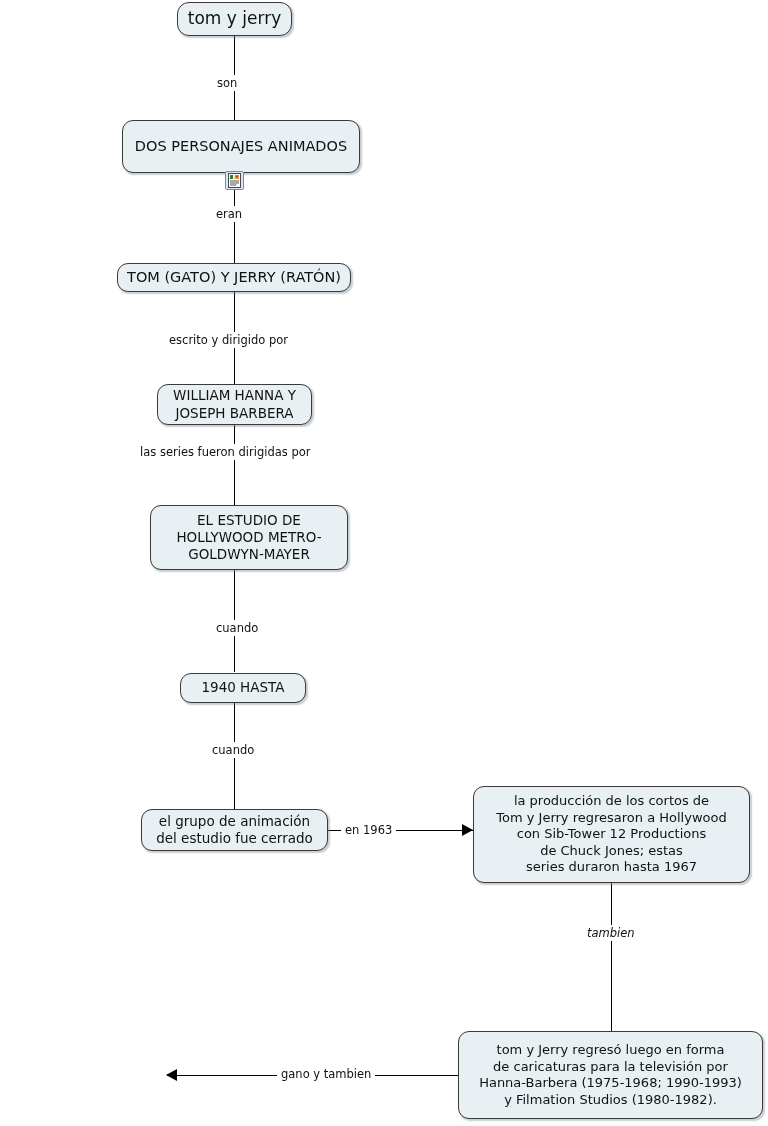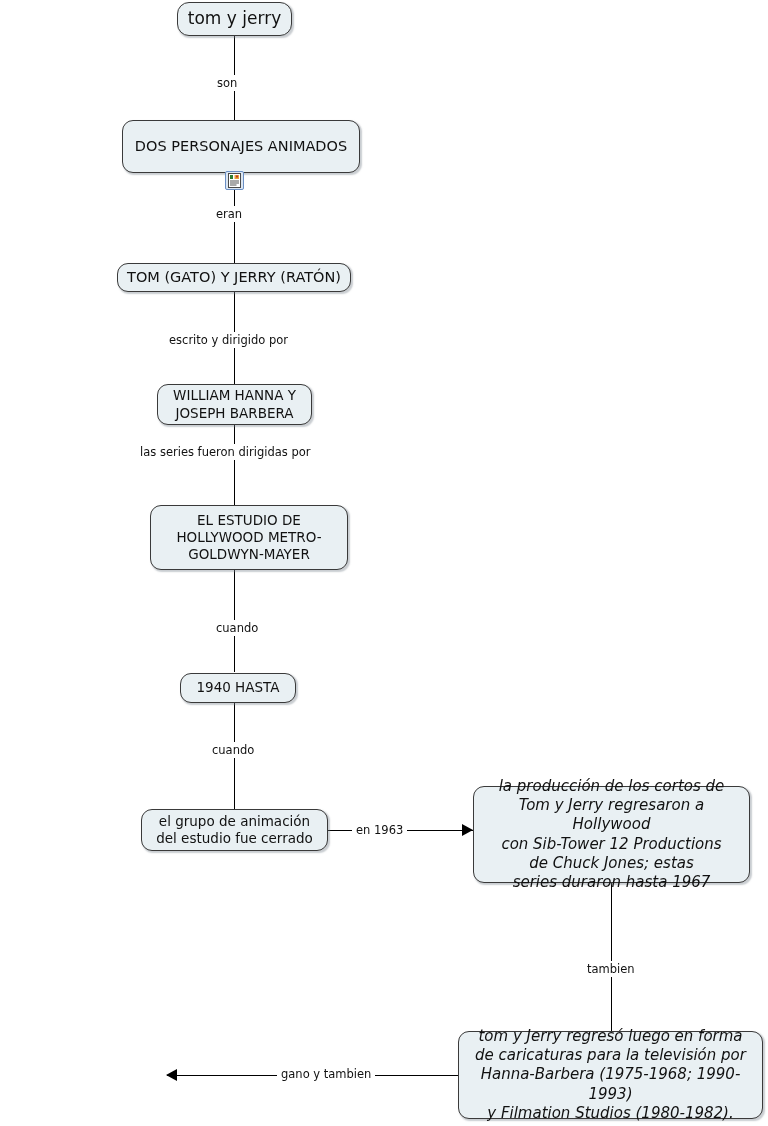--- a/index.html
+++ b/index.html
@@ -48,22 +48,21 @@
     font-size: 17px;
     border-radius: 12px;
   }
   .node.big {
     font-size: 14.5px;
   }
   .node.med {
     font-size: 13.5px;
   }
   .node.small {
-    font-size: 15px;
-    font-style: italic;
+    font-size: 13px;
   }
 
   
   .vline {
     position: absolute;
     width: 1px;
     background: #000000;
     z-index: 1;
   }
   .hline {
@@ -140,38 +139,38 @@
 
   <div class="hline" style="left:167px; top:1075px; width:294px;"></div>
   <div class="arrow-left" style="left:166px; top:1069px;"></div>
 
   <div class="linklabel" style="left:213px; top:75px;">son</div>
   <div class="linklabel" style="left:212px; top:206px;">eran</div>
   <div class="linklabel" style="left:165px; top:332px;">escrito y dirigido por</div>
   <div class="linklabel" style="left:136px; top:444px;">las series fueron dirigidas por</div>
   <div class="linklabel" style="left:212px; top:620px;">cuando</div>
   <div class="linklabel" style="left:208px; top:742px;">cuando</div>
-  <div class="linklabel" style="left:352px; top:822px;">en 1963</div>
-  <div class="linklabel" style="left:583px; top:961px;">tambien</div>
+  <div class="linklabel" style="left:341px; top:822px;">en 1963</div>
+  <div class="linklabel" style="left:583px; top:925px;font-style:italic;">tambien</div>
   <div class="linklabel" style="left:277px; top:1066px;">gano y tambien</div>
 
   <div class="node root" style="left:177px; top:2px; width:115px; height:34px;">tom y jerry</div>
 
   <div class="node big" style="left:115px; top:120px; width:238px; height:53px;margin-left:7px;">DOS PERSONAJES ANIMADOS</div>
 
   <div class="node med" style="left:157px; top:384px; width:155px; height:41px;">WILLIAM HANNA Y
 JOSEPH BARBERA</div>
 
   <div class="node big" style="left:117px; top:263px; width:234px; height:29px;">TOM (GATO) Y JERRY (RATÓN)</div>
 
   <div class="node med" style="left:150px; top:505px; width:198px; height:65px;">EL ESTUDIO DE
 HOLLYWOOD METRO-
 GOLDWYN-MAYER</div>
 
-  <div class="node med" style="left:180px; top:673px; width:116px; height:30px;">1940 HASTA</div>
+  <div class="node med" style="left:180px; top:673px; width:126px; height:30px;">1940 HASTA</div>
 
   <div class="node med" style="left:141px; top:809px; width:187px; height:42px;">el grupo de animación
 del estudio fue cerrado</div>
 
   <div class="node small" style="left:473px; top:786px; width:277px; height:97px;">la producción de los cortos de
 Tom y Jerry regresaron a Hollywood
 con Sib-Tower 12 Productions
 de Chuck Jones; estas
 series duraron hasta 1967</div>
 

